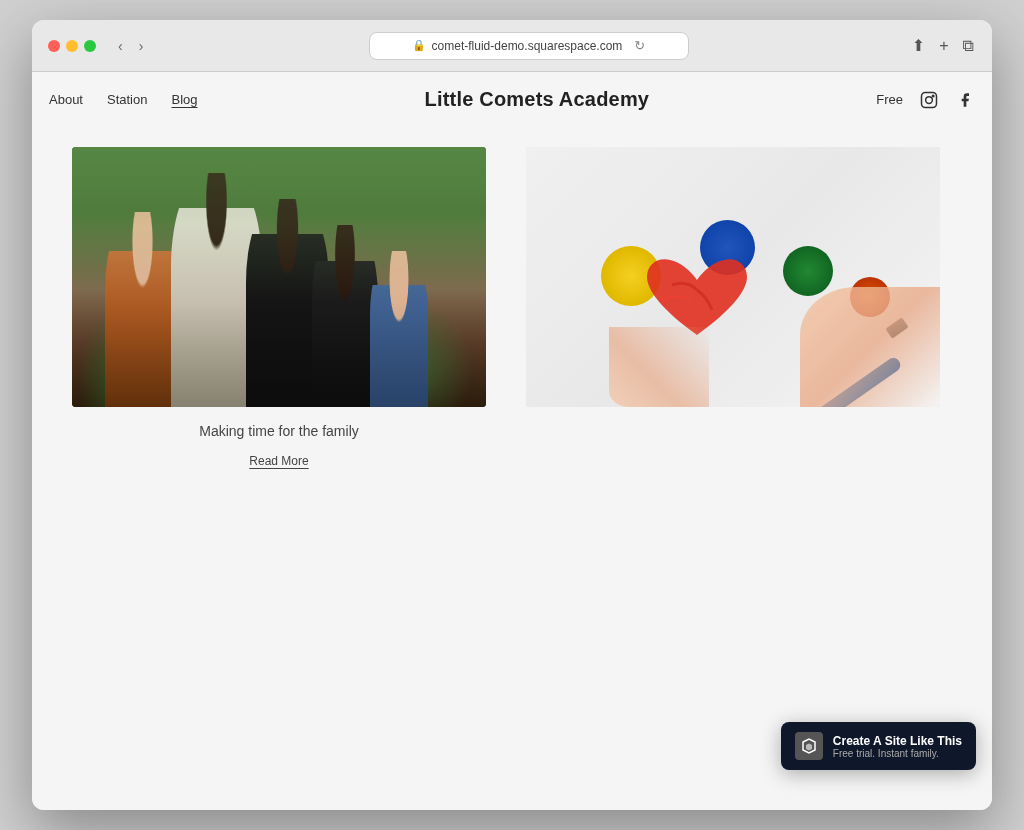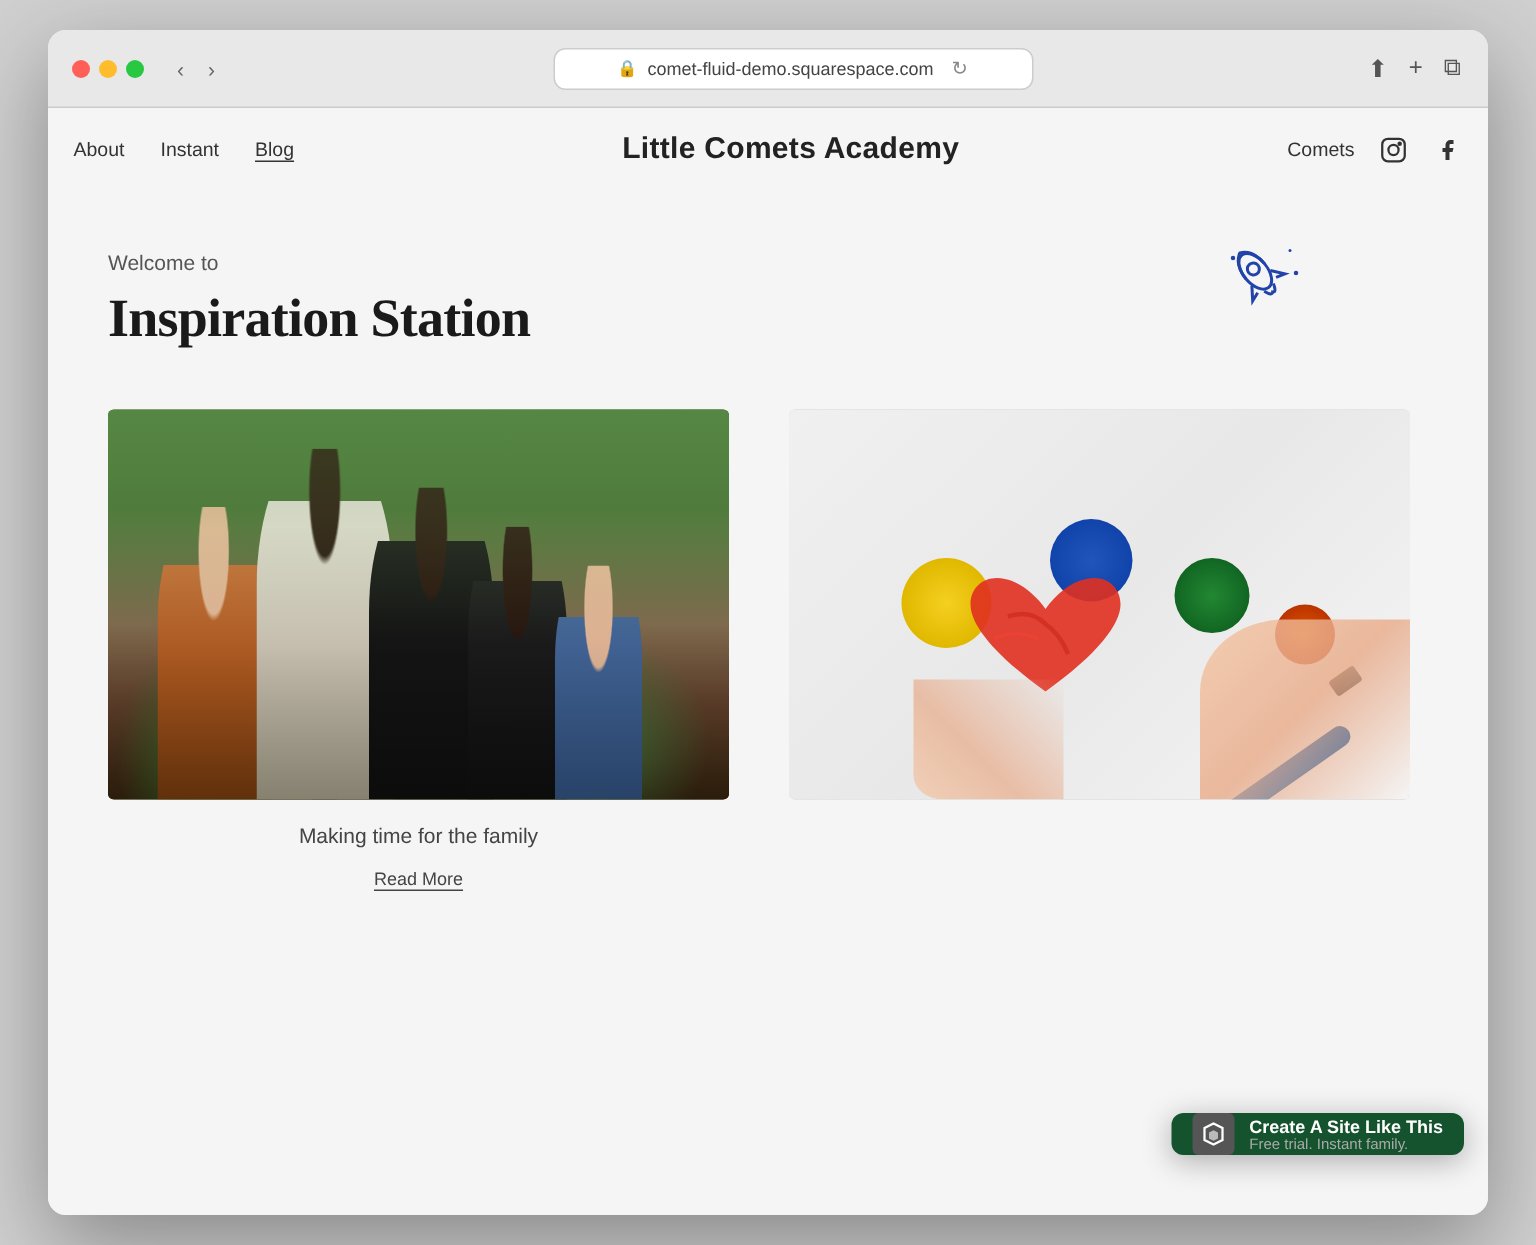--- a/index.html
+++ b/index.html
@@ -263,24 +263,24 @@
       text-decoration: underline;
       text-underline-offset: 3px;
       cursor: pointer;
     }
 
     
     .sq-banner {
       position: fixed;
       bottom: 60px;
       right: 48px;
-      background: #14532d;
+      background: #0f172a;
       color: white;
       border-radius: 8px;
-      padding: 0 14px;
+      padding: 10px 14px;
       display: flex;
       align-items: center;
       gap: 10px;
       z-index: 100;
       box-shadow: 0 4px 20px rgba(0,0,0,0.3);
     }
 
     .sq-logo {
       width: 28px;
       height: 28px;
@@ -335,68 +335,41 @@
       <span class="toolbar-icon">+</span>
       <span class="toolbar-icon">⧉</span>
     </div>
   </div>
 
   <div class="page-content">
 
     <div class="site-header">
       <nav class="nav-left">
         <a class="nav-link">About</a>
-        <a class="nav-link">Instant</a>
+        <a class="nav-link">Station</a>
         <a class="nav-link active">Blog</a>
       </nav>
       <div class="site-title">Little Comets Academy</div>
       <div class="nav-right">
-        <span class="nav-login">Comets</span>
+        <span class="nav-login">Free</span>
         <div class="social-icon">
           <svg width="18" height="18" viewBox="0 0 24 24" fill="none" stroke="#333" stroke-width="2">
             <rect x="2" y="2" width="20" height="20" rx="5" ry="5"></rect>
             <circle cx="12" cy="12" r="4.5"></circle>
             <circle cx="17.5" cy="6.5" r="1" fill="#333"></circle>
           </svg>
         </div>
         <div class="social-icon">
           <svg width="16" height="18" viewBox="0 0 24 24" fill="#333">
             <path d="M18 2h-3a5 5 0 0 0-5 5v3H7v4h3v8h4v-8h3l1-4h-4V7a1 1 0 0 1 1-1h3z"></path>
           </svg>
         </div>
       </div>
     </div>
 
-    <div class="hero-section">
-      <p class="welcome-text">Welcome to</p>
-      <h1 class="hero-title">Inspiration Station</h1>
-
-      <div class="rocket-icon">
-        <svg width="60" height="60" viewBox="0 0 60 60" fill="none" xmlns="http://www.w3.org/2000/svg">
-
-          <g transform="rotate(-40, 30, 30)">
-            <ellipse cx="30" cy="22" rx="8" ry="14" stroke="#2244aa" stroke-width="2" fill="none"></ellipse>
-
-            <path d="M22 22 Q22 10 30 6 Q38 10 38 22" stroke="#2244aa" stroke-width="2" fill="none"></path>
-
-            <circle cx="30" cy="20" r="4" stroke="#2244aa" stroke-width="2" fill="none"></circle>
-
-            <path d="M22 28 L16 36 L22 34" stroke="#2244aa" stroke-width="2" fill="none"></path>
-
-            <path d="M38 28 L44 36 L38 34" stroke="#2244aa" stroke-width="2" fill="none"></path>
-
-            <path d="M26 36 Q28 42 30 40 Q32 42 34 36" stroke="#2244aa" stroke-width="2" fill="none"></path>
-          </g>
-
-          <circle cx="10" cy="15" r="1.5" fill="#2244aa"></circle>
-          <circle cx="48" cy="10" r="1" fill="#2244aa"></circle>
-          <circle cx="52" cy="25" r="1.5" fill="#2244aa"></circle>
-        </svg>
-      </div>
-    </div>
 
     <div class="blog-grid">
 
       <div class="blog-card">
         <div class="blog-image blog-image-family">
           <div class="family-photo-sim">
 
             <div style="position:absolute;inset:0;background:
               radial-gradient(ellipse 80px 120px at 15% 90%, #3d7a30 0%, transparent 70%),
               radial-gradient(ellipse 60px 80px at 50% 85%, #2a5520 0%, transparent 60%),

